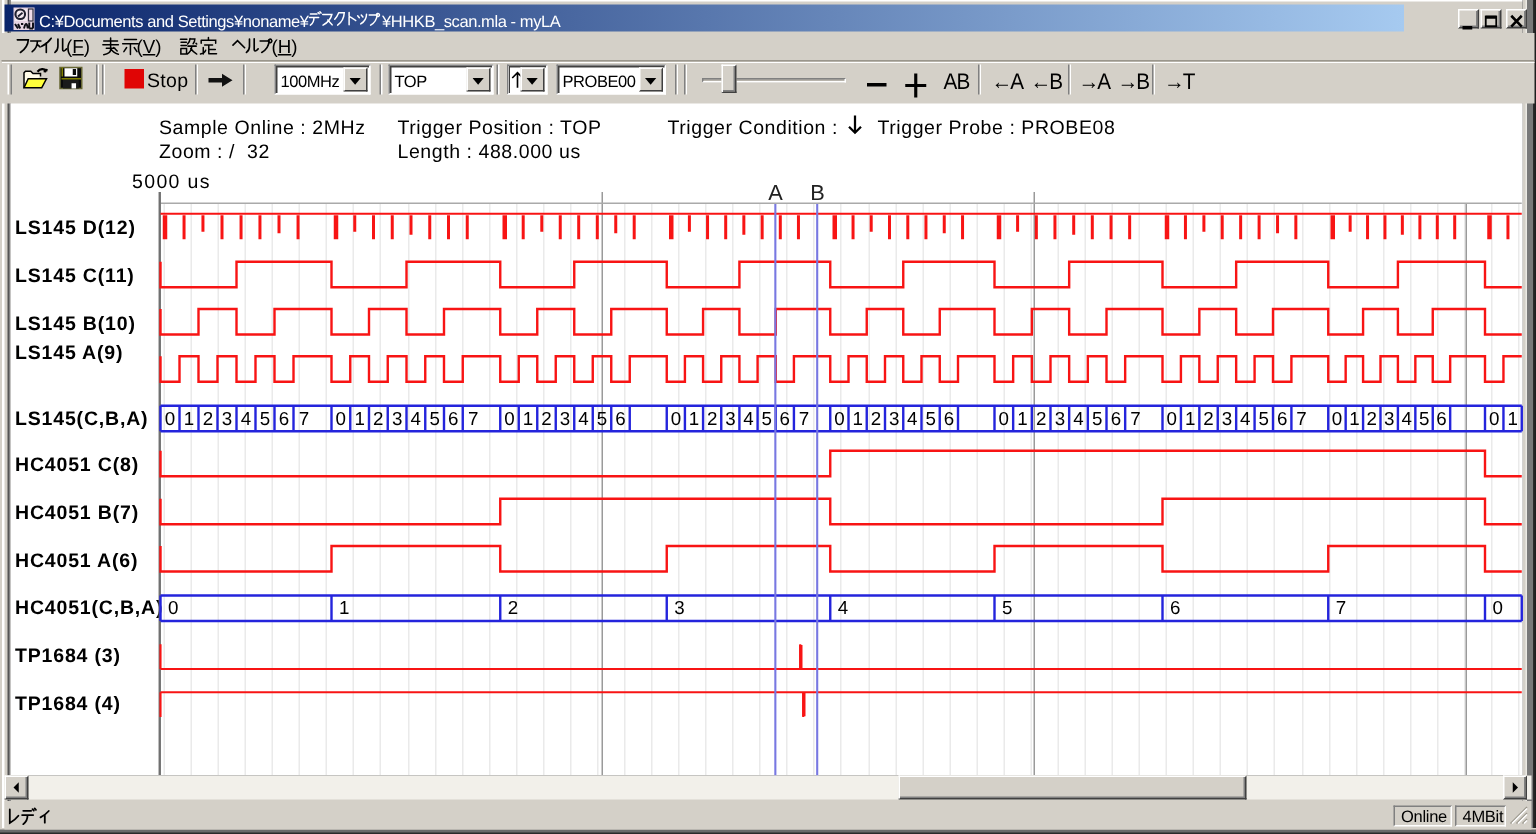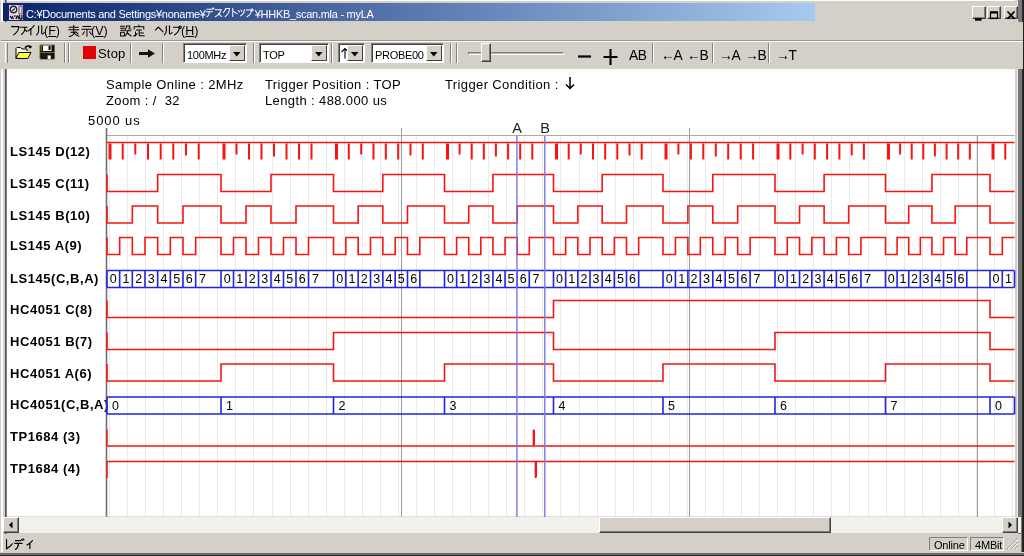--- a/index.html
+++ b/index.html
@@ -4,21 +4,21 @@
 html,body { width:1024px; height:556px; overflow:hidden; }
 body { font-family:"Liberation Sans",sans-serif; position:relative; background:#d4d0c8; }
 #win { position:absolute; inset:0; }
 .abs { position:absolute; }
 
 #frame-l { left:0; top:0; width:7px; height:556px; background:#d4d0c8; border-left:1px solid #d4d0c8; box-shadow:inset 2px 0 0 #ffffff, inset -1px 0 0 #808080, inset -2px 0 0 #555; }
 #frame-r { right:0; top:0; width:9px; height:556px; background:#787878; box-shadow:inset 2px 0 0 #d4d0c8, inset 3px 0 0 #eceae4, inset -1px 0 0 #1e1e1e, inset -2px 0 0 #2a2a2a; }
 #frame-b { left:0; bottom:0; width:1024px; height:4px; background:#d4d0c8; box-shadow:inset 0 -1px 0 #2a2a2a, inset 0 -3px 0 #6a6a6a; }
 #frame-t { left:0; top:0; width:1024px; height:3px; background:#d4d0c8; box-shadow:inset 0 1px 0 #ffffff; }
 
-#title { left:3px; top:3px; width:812px; height:18px; background:linear-gradient(to right,#0a246a,#a6caf0); }
+#title { left:3px; top:3px; width:933px; height:18px; background:linear-gradient(to right,#0a246a,#a6caf0); }
 #title .txt { position:absolute; left:23px; top:4px; color:#fff; font-size:11px; letter-spacing:-0.28px; white-space:pre; }
 #ticon { position:absolute; left:5px; top:1px; }
 .wbtn { position:absolute; top:2.5px; width:14px; height:13px; background:#d4d0c8; border:1px solid; border-color:#fff #404040 #404040 #fff; box-shadow:inset -1px -1px 0 #808080; }
 
 #menu { left:1px; top:22px; width:1022px; height:18px; background:#d4d0c8; }
 .mt { position:absolute; top:23.5px; font-size:12.5px; color:#000; }
 
 #tbar { left:1px; top:40px; width:1022px; height:29px; background:#d4d0c8; border-top:1px solid #9a968c; box-shadow:inset 0 1px 0 #ffffff; }
 .sep { position:absolute; top:43px; width:2px; height:20px; border-left:1px solid #808080; border-right:1px solid #fff; }
 #grip { position:absolute; left:5px; top:43px; width:3px; height:20px; border-left:1px solid #fff; border-right:1px solid #808080; }
@@ -217,27 +217,28 @@
 <span class="tbt" style="left:745px">→B</span>
 <span class="tbt" style="left:776px">→T</span>
 
 <div id="client" class="abs"></div>
 <span class="info" style="left:106px;top:77px">Sample Online : 2MHz</span>
 <span class="info" style="left:265px;top:77px">Trigger Position : TOP</span>
 <span class="info" style="left:445px;top:77px">Trigger Condition : </span>
 <svg class="abs" style="left:564px;top:76px" width="12" height="15">
       <path d="M6 1 V12 M2 8.5 L6 12.5 L10 8.5" stroke="#000" stroke-width="1.5" fill="none"></path>
     </svg>
+<span class="info" style="left:585px;top:77px">Trigger Probe : PROBE08</span>
 <span class="info" style="left:106px;top:93px">Zoom : /  32</span>
 <span class="info" style="left:265px;top:93px">Length : 488.000 us</span>
 <span class="info" style="left:88px;top:113px;letter-spacing:0.9px">5000 us</span>
 <div class="chl" style="top:144px">LS145 D(12)</div>
 <div class="chl" style="top:176px">LS145 C(11)</div>
 <div class="chl" style="top:207.5px">LS145 B(10)</div>
-<div class="chl" style="top:238px">LS145 A(9)</div>
+<div class="chl" style="top:227px">LS145 A(9)</div>
 <div class="chl" style="top:270.5px">LS145(C,B,A)</div>
 <div class="chl" style="top:302px">HC4051 C(8)</div>
 <div class="chl" style="top:334px">HC4051 B(7)</div>
 <div class="chl" style="top:365.5px">HC4051 A(6)</div>
 <div class="chl" style="top:397px">HC4051(C,B,A)</div>
 <div class="chl" style="top:429px">TP1684 (3)</div>
 <div class="chl" style="top:460.5px">TP1684 (4)</div>
 
 <svg class="abs" style="left:0;top:0" width="1024" height="556" font-family="Liberation Sans,sans-serif">
 <path d="M109.5 136V517 M127.5 136V517 M145.5 136V517 M163.5 136V517 M181.5 136V517 M199.5 136V517 M217.5 136V517 M235.5 136V517 M253.5 136V517 M272.5 136V517 M290.5 136V517 M308.5 136V517 M326.5 136V517 M344.5 136V517 M362.5 136V517 M380.5 136V517 M398.5 136V517 M416.5 136V517 M434.5 136V517 M452.5 136V517 M470.5 136V517 M488.5 136V517 M506.5 136V517 M524.5 136V517 M542.5 136V517 M560.5 136V517 M579.5 136V517 M597.5 136V517 M615.5 136V517 M633.5 136V517 M651.5 136V517 M669.5 136V517 M687.5 136V517 M705.5 136V517 M723.5 136V517 M741.5 136V517 M759.5 136V517 M777.5 136V517 M795.5 136V517 M813.5 136V517 M831.5 136V517 M849.5 136V517 M868.5 136V517 M886.5 136V517 M904.5 136V517 M922.5 136V517 M940.5 136V517 M958.5 136V517 M976.5 136V517 M994.5 136V517 M1012.5 136V517" stroke="#eaeaea" stroke-width="1" fill="none"></path>

